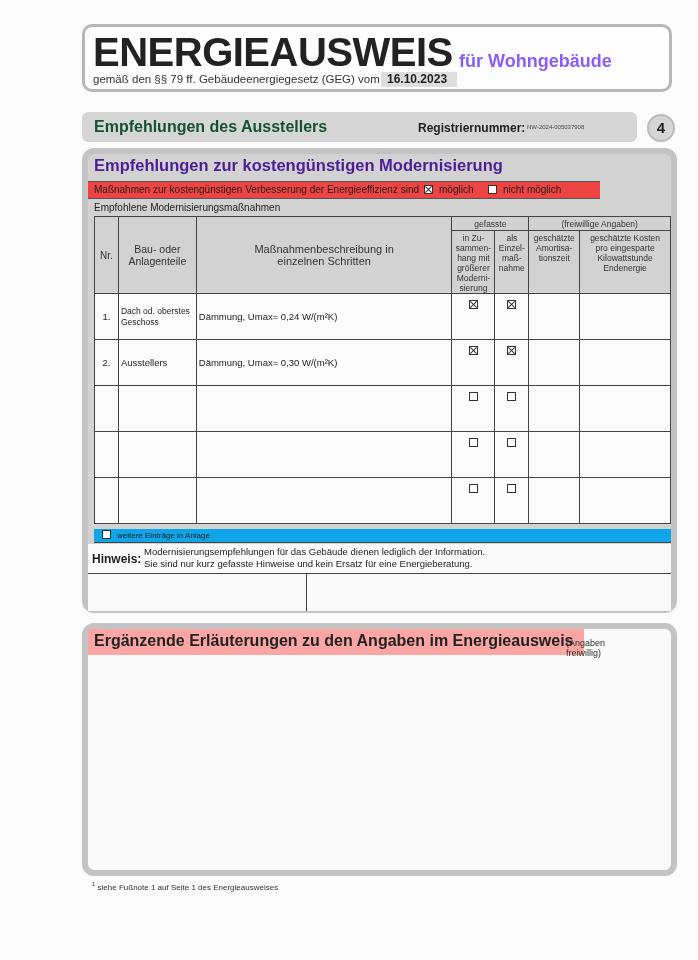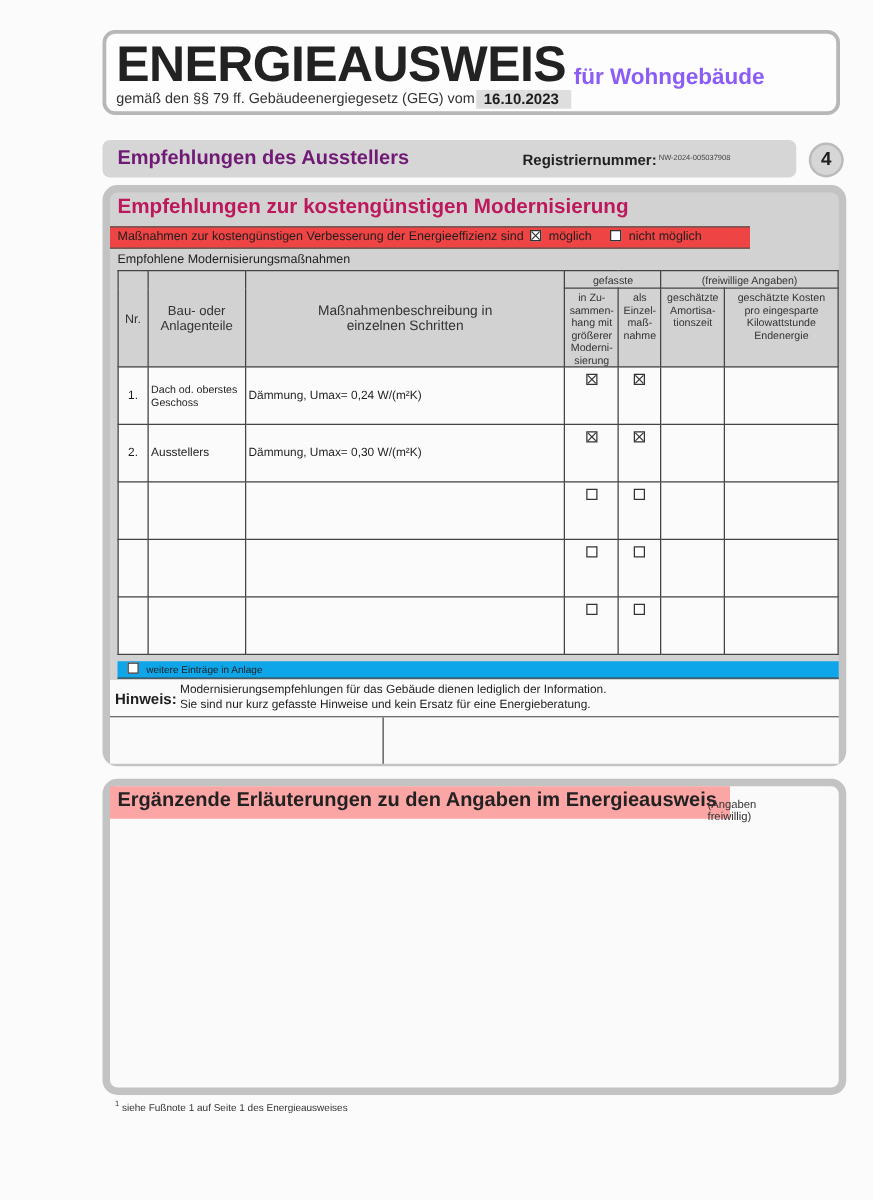--- a/index.html
+++ b/index.html
@@ -9,28 +9,28 @@
 
   
   .hdr { left:82px; top:24px; width:590px; height:68px; border:3px solid #b7b7b7; border-radius:10px; background:#fdfdfd; box-sizing:border-box; }
   .hdr-title { left:8px; top:3px; font-size:40px; font-weight:bold; letter-spacing:-0.5px; color:#222; }
   .hdr-sub { left:374px; top:22px; font-size:18px; font-weight:bold; color:#8b5cf6; }
   .hdr-law { left:8px; top:46px; font-size:11.5px; color:#333; }
   .hdr-date { left:296px; top:45px; width:76px; height:15px; background:#dedede; font-size:12px; font-weight:bold; padding-left:6px; box-sizing:border-box; line-height:15px; }
 
   
   .band { left:82px; top:112px; width:555px; height:30px; background:#d6d6d6; border-radius:6px; }
-  .band-title { left:12px; top:6px; font-size:16px; font-weight:bold; color:#701a75; }
+  .band-title { left:12px; top:6px; font-size:16px; font-weight:bold; color:#14532d; }
   .band-reg-l { left:336px; top:9px; font-size:12px; font-weight:bold; color:#222; }
   .band-reg-v { left:445px; top:12px; font-size:6px; color:#444; }
   .page-num { left:647px; top:114px; width:28px; height:28px; border-radius:50%; background:#d6d6d6; border:2px solid #bbb; box-sizing:border-box; text-align:center; line-height:24px; font-weight:bold; font-size:15px; }
 
   
   .frame1 { left:82px; top:148px; width:595px; height:465px; border:6px solid #c3c3c3; border-radius:12px; background:#d2d2d2; box-sizing:border-box; }
-  .f1-title { left:6px; top:2px; font-size:16.5px; font-weight:bold; color:#be185d; }
+  .f1-title { left:6px; top:2px; font-size:16.5px; font-weight:bold; color:#4c1d95; }
   .row-white { left:0; top:27px; width:512px; height:18px; background:#ef4444; border-top:1px solid #555; border-bottom:1px solid #555; box-sizing:border-box; font-size:10px; line-height:16px; }
   .row-white .t { position:absolute; left:6px; }
   .row-white .c1 { position:absolute; left:336px; }
   .row-white .c2 { position:absolute; left:400px; }
   .cb { display:inline-block; width:7px; height:7px; border:1px solid #333; vertical-align:-1px; margin-right:6px; position:relative; background:#fff; }
   .cb.x::before, .cb.x::after { content:""; position:absolute; left:-1px; top:3px; width:9px; height:1px; background:#333; }
   .cb.x::before { transform:rotate(45deg); }
   .cb.x::after { transform:rotate(-45deg); }
   .sub-hdr { left:6px; top:48px; font-size:10px; color:#222; }
 

